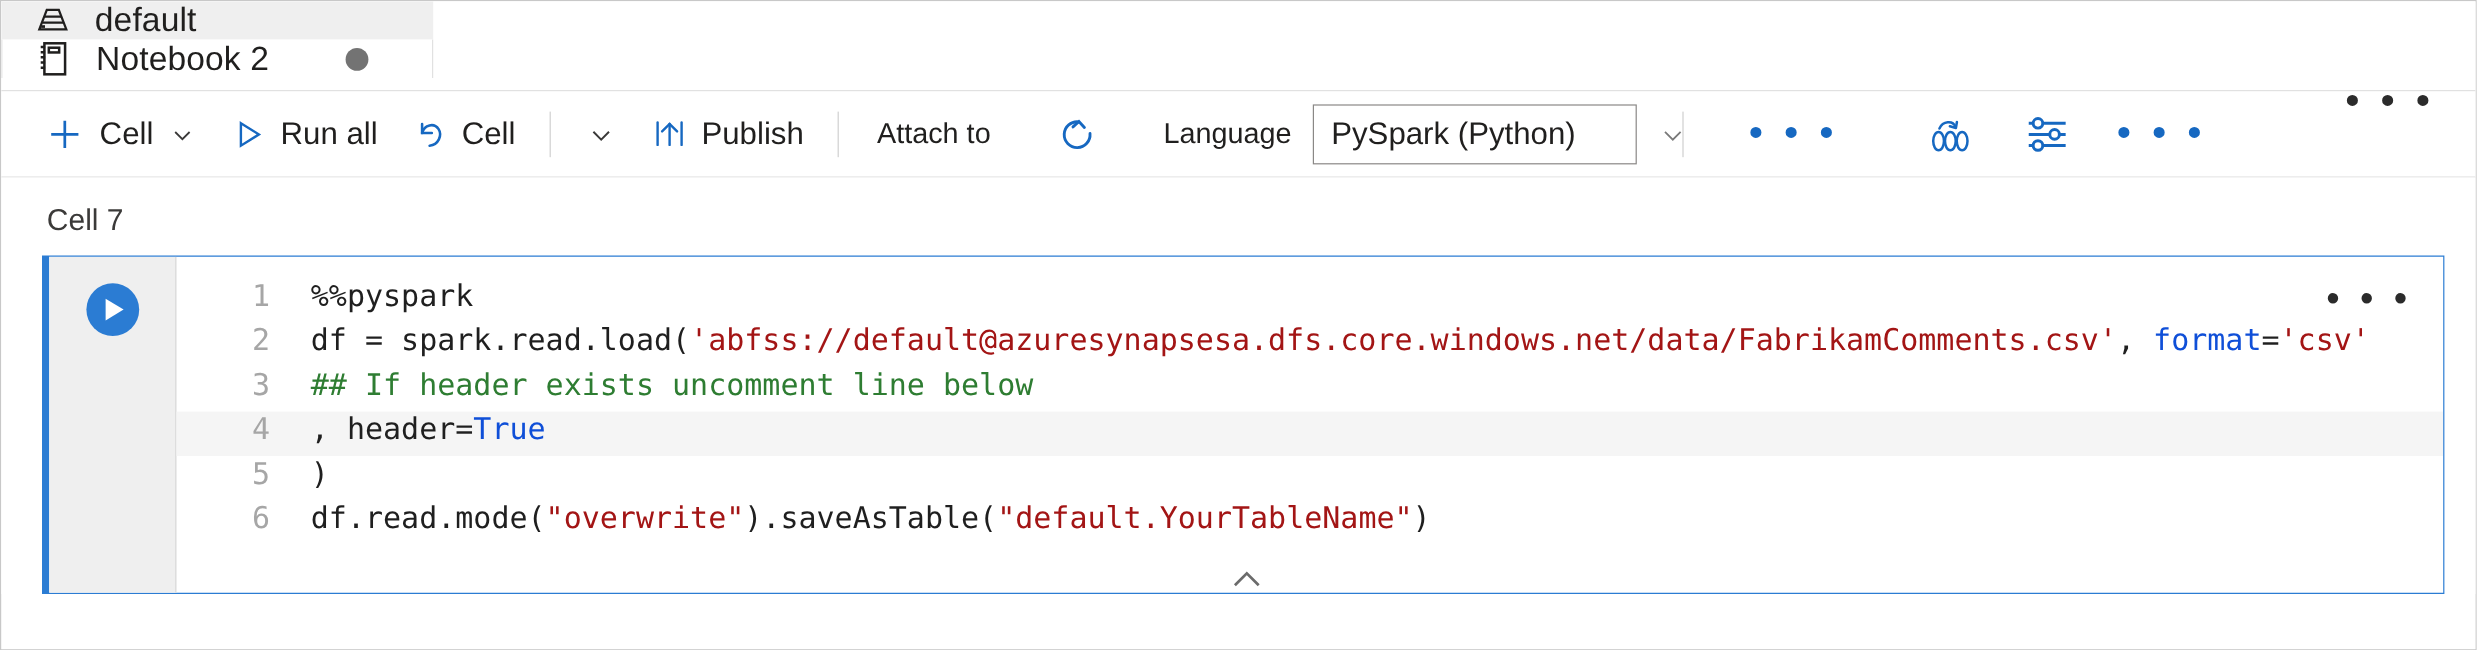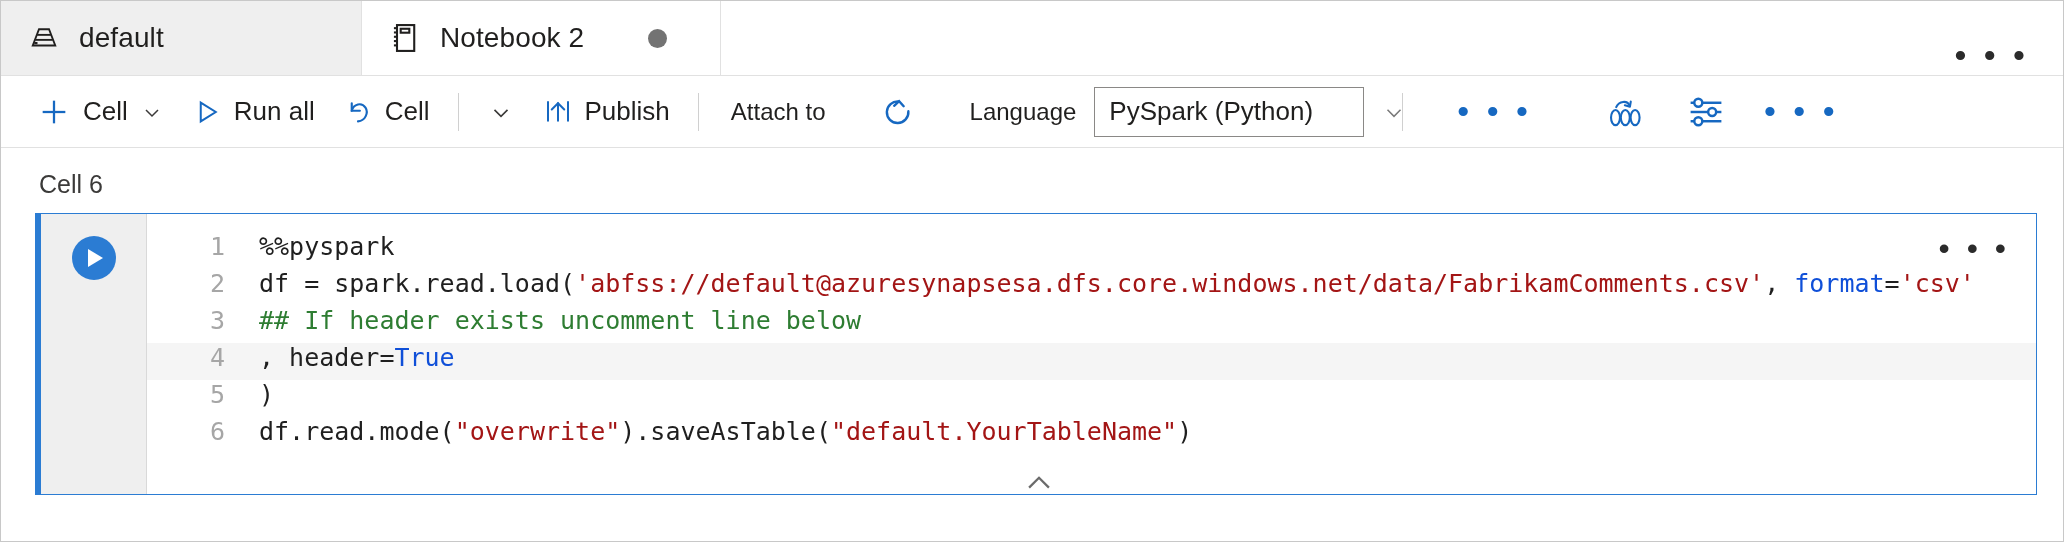--- a/index.html
+++ b/index.html
@@ -13,24 +13,25 @@
     position: relative;
     background: #ffffff;
     border: 1px solid #c8c8c8;
     overflow: hidden;
   }
 
   
   .tabbar {
     height: 75px;
     display: flex;
-    align-items: flex-end;
+    align-items: flex-start;
     background: #ffffff;
     border-bottom: 1px solid #e1e1e1;
     position: relative;
+    flex-direction: column;
   }
   .tab {
     display: flex;
     align-items: center;
     gap: 20px;
     padding: 0 28px;
     height: 100%;
     font-size: 28px;
     color: #201f1e;
     cursor: pointer;
@@ -346,21 +347,21 @@
           <circle cx="8" cy="18" r="2.6" fill="#ffffff"></circle>
         </svg>
       </span>
     </div>
 
     <div class="dots-blue" style="margin-left:14px;margin-right:20px;">• • •</div>
   </div>
 
   <div class="body-area">
 
-    <div class="cell-title">Cell 6</div>
+    <div class="cell-title">Cell 7</div>
 
     <div class="cell">
 
       <div class="gutter">
         <div class="run-circle">
           <span class="run-tri"></span>
         </div>
       </div>
 
       <div class="code-area">

